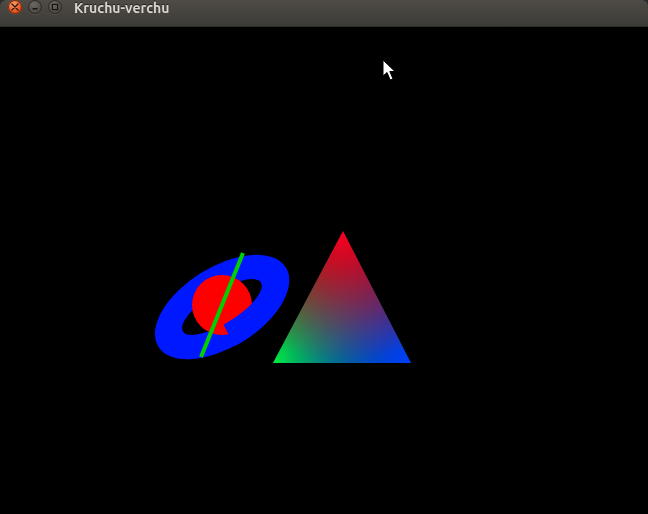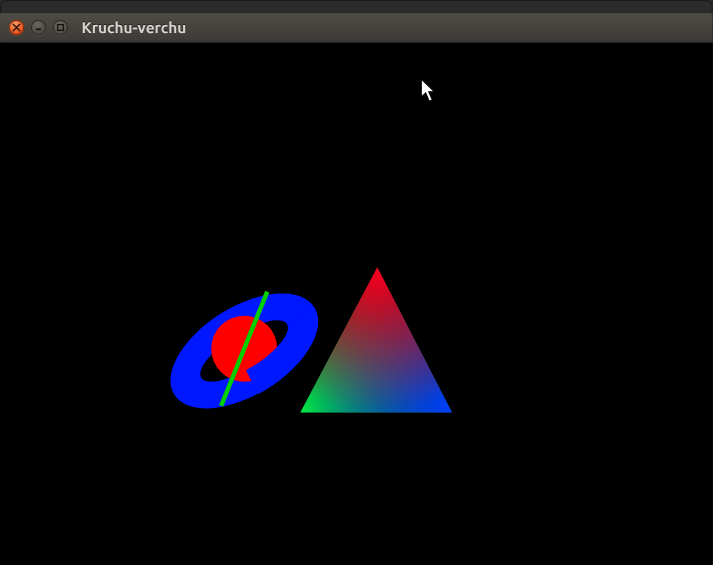--- a/index.html
+++ b/index.html
@@ -17,29 +17,28 @@
     display: flex;
     flex-direction: column;
     box-shadow: inset 0 0 0 1px #1a1a1a;
     border-radius: 6px 6px 0 0;
     overflow: hidden;
   }
   .titlebar {
     height: 26px;
     background: linear-gradient(to bottom, #4f4b46 0%, #3c3b37 100%);
     display: flex;
-    align-items: center;
+    align-items: flex-start;
     padding: 0 8px;
     position: relative;
     color: #d9d4cf;
     font-weight: bold;
     font-size: 14px;
     flex: 0 0 26px;
     border-bottom: 1px solid #2a2a28;
-    margin-top: 12px;
   }
   .win-buttons {
     display: flex;
     align-items: center;
     gap: 6px;
     margin-right: 12px;
   }
   .btn {
     width: 14px;
     height: 14px;

